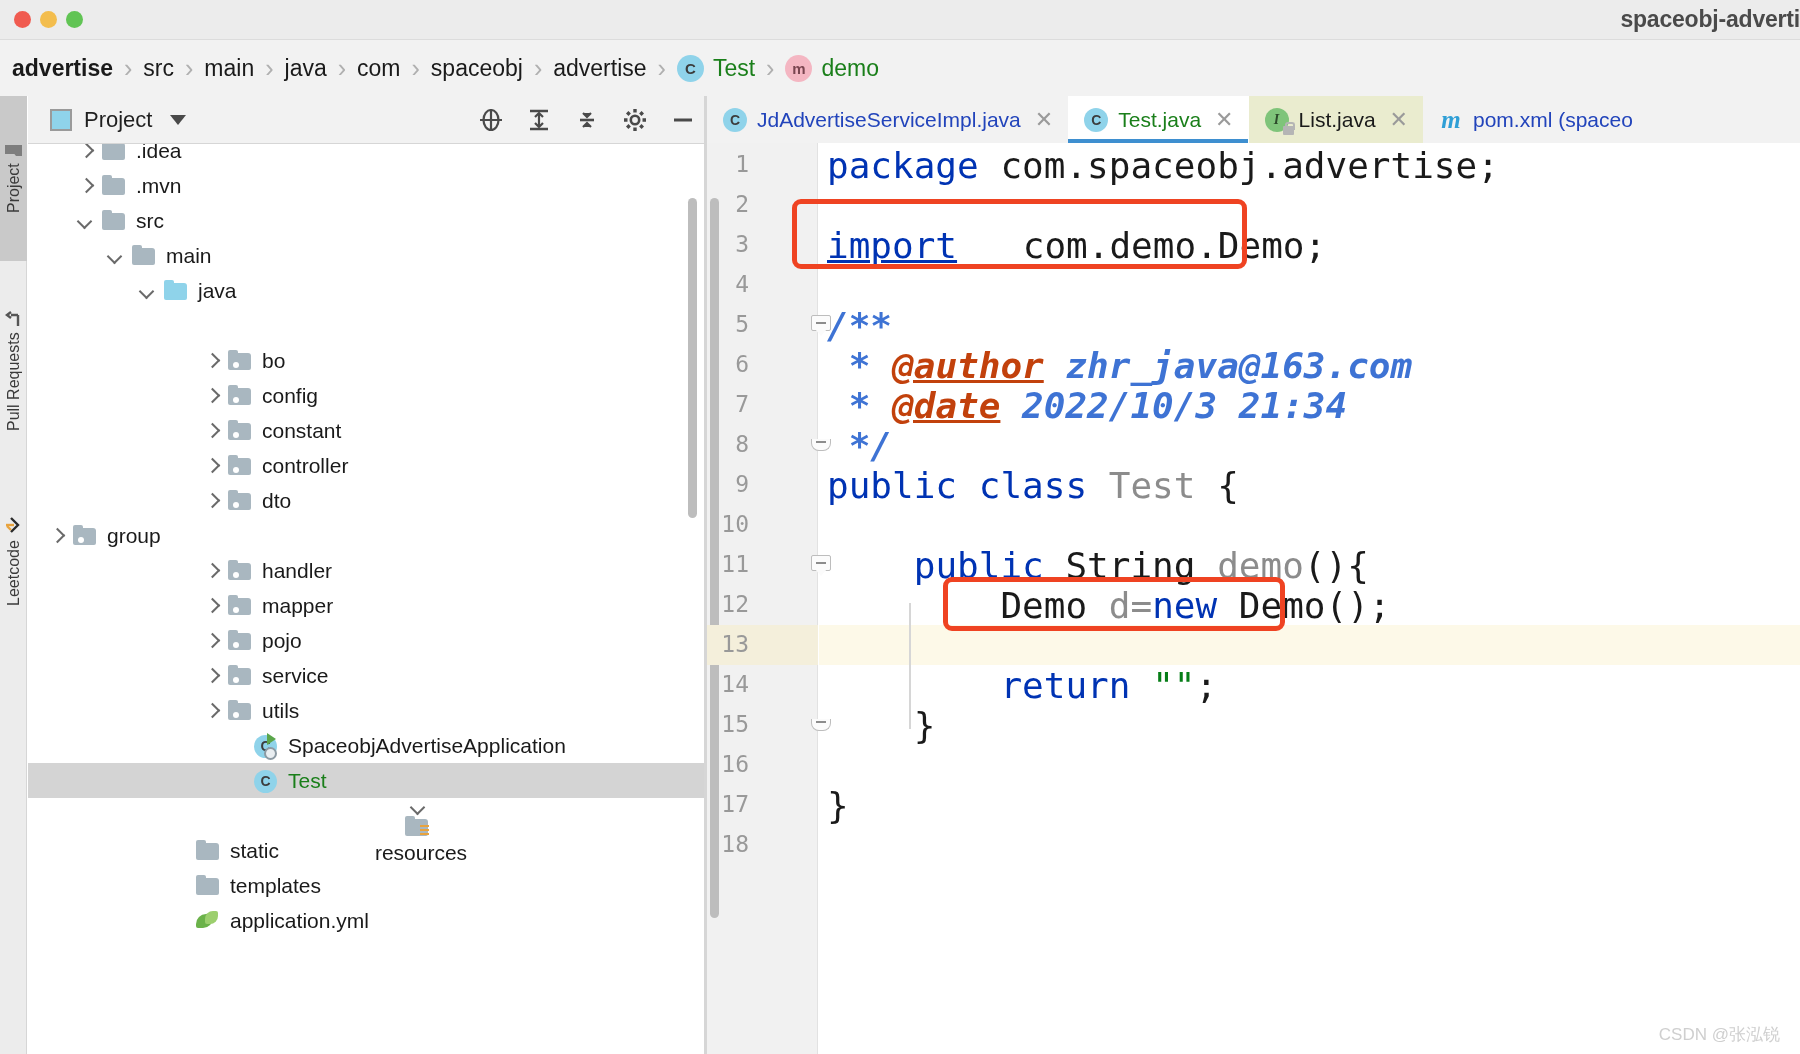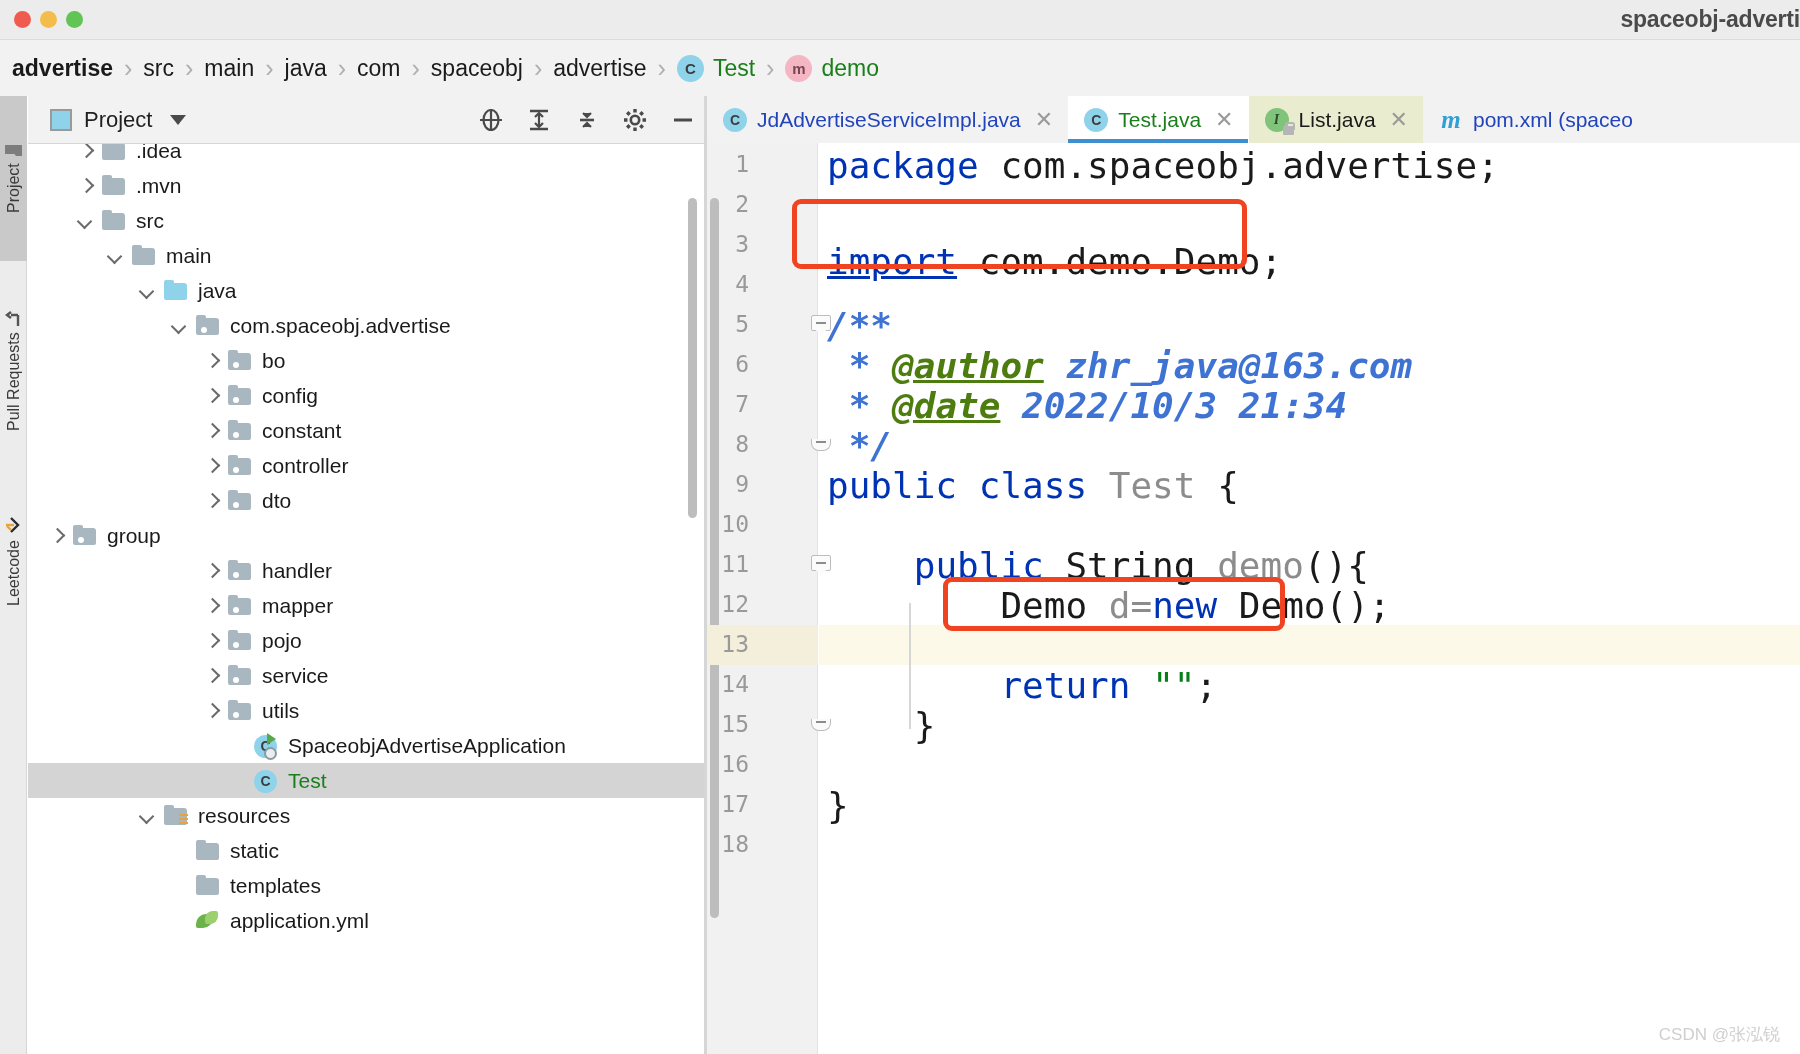--- a/index.html
+++ b/index.html
@@ -226,21 +226,21 @@
   }
   .caret-row-gut { position: absolute; left: 0; width: 111px; height: 40px; background: #f4efdb; }
   .indent-guide { position: absolute; width: 1.5px; background: #d6d6d6; }
 
   .kw   { color: #0033b3; }
   .kwu  { color: #0033b3; text-decoration: underline; }
   .ident{ color: #1a1a1a; }
   .grey { color: #8c8c8c; }
   .str  { color: #067d17; }
   .doc  { color: #3e73d4; font-style: italic; font-weight: bold; }
-  .doctag { color: #4d7c0f; font-style: italic; font-weight: bold; text-decoration: underline; }
+  .doctag { color: #c2410c; font-style: italic; font-weight: bold; text-decoration: underline; }
 
   
   .annot {
     position: absolute; border: 5px solid #ef4322; border-radius: 9px; pointer-events: none;
   }
 
   .watermark {
     position: absolute; right: 20px; bottom: 8px;
     font-size: 17px; color: #cfcfcf; white-space: nowrap;
   }
@@ -384,29 +384,20 @@
         </span>
         <span class="tlabel">main</span>
       </div>
       <div class="trow i3" style="position: absolute; left: 0px; right: 0px; top: 129px;">
         <span class="arrow open"></span>
         <span class="ticon">
           <span class="fold blue"></span>
         </span>
         <span class="tlabel">java</span>
       </div>
-      <div class="trow i4" style="position: absolute; left: 0px; right: 0px; top: 164px;">
-        <span class="arrow open"></span>
-        <span class="ticon">
-          <span class="fold">
-            <span class="pkgdot"></span>
-          </span>
-        </span>
-        <span class="tlabel">com.spaceobj.advertise</span>
-      </div>
       <div class="trow i5" style="position: absolute; left: 0px; right: 0px; top: 199px;">
         <span class="arrow closed"></span>
         <span class="ticon">
           <span class="fold">
             <span class="pkgdot"></span>
           </span>
         </span>
         <span class="tlabel">bo</span>
       </div>
       <div class="trow i5" style="position: absolute; left: 0px; right: 0px; top: 234px;">
@@ -508,21 +499,21 @@
         </span>
         <span class="tlabel">SpaceobjAdvertiseApplication</span>
       </div>
       <div class="trow i6 sel" style="position: absolute; left: 0px; right: 0px; top: 619px;">
         <span class="arrow"></span>
         <span class="ticon">
           <span class="cls-ic">C</span>
         </span>
         <span class="tlabel">Test</span>
       </div>
-      <div class="trow i3" style="position: absolute; left: 0px; right: 0px; top: 654px;">
+      <div class="trow i3" style="position: absolute; left: 0px; right: 0px; top: 654px; flex-direction: column;">
         <span class="arrow open"></span>
         <span class="ticon">
           <span class="fold">
             <span class="resbadge">
               <i></i>
               <i></i>
               <i></i>
             </span>
           </span>
         </span>
@@ -614,21 +605,21 @@
         <div class="fold-end" style="top: 572px;">
           <span class="box2"></span>
         </div>
         <div class="lnum" style="top: 608px;">16</div>
         <div class="lnum" style="top: 648px;">17</div>
         <div class="lnum" style="top: 688px;">18</div>
       </div>
     <div class="codearea" id="codearea">
         <div class="cline" style="top: 2px;"><span class="kw">package</span><span class="ident"> com.spaceobj.advertise;</span></div>
         <div class="cline" style="top: 42px;"></div>
-        <div class="cline" style="top: 98px;"><span class="kwu">import</span><span class="ident"> com.demo.Demo;</span></div>
+        <div class="cline" style="top: 82px; gap: 44px;"><span class="kwu">import</span><span class="ident"> com.demo.Demo;</span></div>
         <div class="cline" style="top: 122px;"></div>
         <div class="cline" style="top: 162px;"><span class="doc">/**</span></div>
         <div class="cline" style="top: 202px;"><span class="doc"> * </span><span class="doctag">@author</span><span class="doc"> zhr_java@163.com</span></div>
         <div class="cline" style="top: 242px;"><span class="doc"> * </span><span class="doctag">@date</span><span class="doc"> 2022/10/3 21:34</span></div>
         <div class="cline" style="top: 282px;"><span class="doc"> */</span></div>
         <div class="cline" style="top: 322px;"><span class="kw">public class </span><span class="grey">Test </span><span class="ident">{</span></div>
         <div class="cline" style="top: 362px;"></div>
         <div class="cline" style="top: 402px; text-align: right;"><span class="ident">    </span><span class="kw">public </span><span class="ident">String </span><span class="grey">demo</span><span class="ident">(){</span></div>
         <div class="cline" style="top: 442px;"><span class="ident">        Demo </span><span class="grey">d=</span><span class="kw">new</span><span class="ident"> Demo();</span></div>
         <div class="caret-row" style="top: 482px;"></div>

